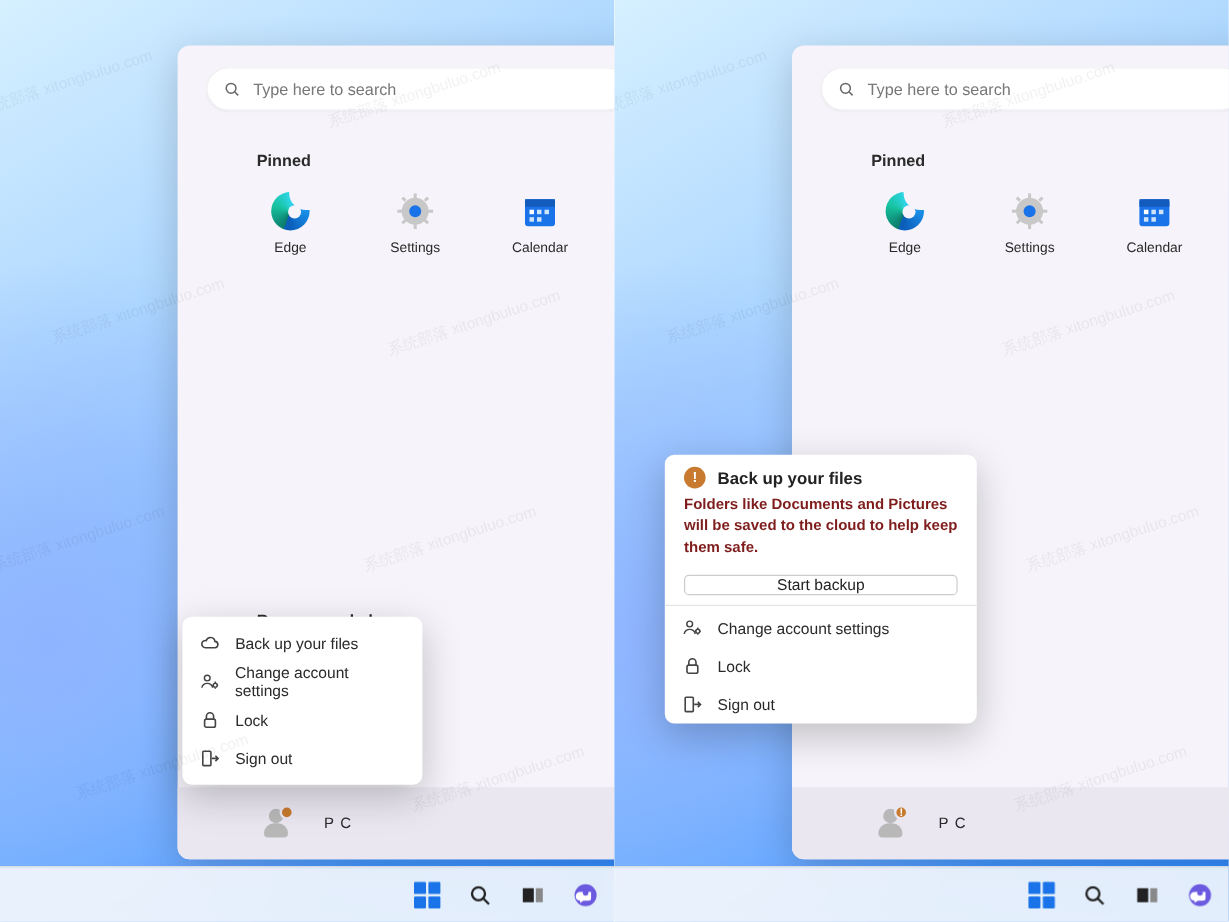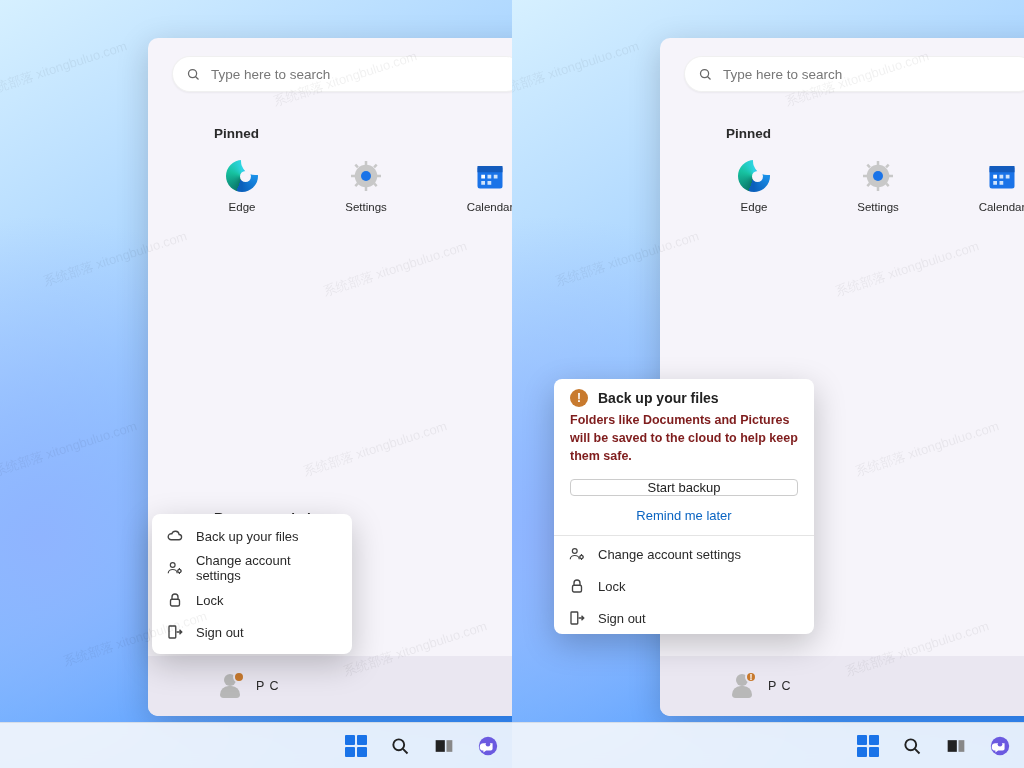--- a/index.html
+++ b/index.html
@@ -24,41 +24,41 @@
     background: #fff; border-radius: 18px; padding: 0 14px;
     box-shadow: inset 0 0 0 1px rgba(0,0,0,0.06), 0 1px 2px rgba(0,0,0,0.05);
   }
   .searchbox input {
     border: none; outline: none; flex: 1; font-size: 13.5px; background: transparent; margin-left: 10px; color: #555;
   }
   .searchbox input::placeholder { color: #777; }
   .section-h {
     font-size: 13.5px; font-weight: 600; color: #2a2a2a; margin: 34px 0 18px 42px;
   }
-  .pinned-row { display: flex; gap: 68px; margin-left: 42px; }
+  .pinned-row { display: flex; gap: 48px; margin-left: 42px; }
   .pinned-item { display: flex; flex-direction: column; align-items: center; width: 56px; cursor: pointer; }
   .pinned-icon { width: 34px; height: 34px; display: flex; align-items: center; justify-content: center; }
   .pinned-label { font-size: 11.5px; color: #2a2a2a; margin-top: 8px; text-align: center; }
   .recommended { position: absolute; left: 66px; top: 472px; font-size: 13.5px; font-weight: 600; color: #2a2a2a; }
   .rec-blob {
     position: absolute; left: 68px; top: 507px; width: 26px; height: 16px;
     background: radial-gradient(circle at 50% 100%, #5fe0e8 0%, #2a9fe6 70%);
     border-radius: 14px 14px 0 0;
   }
   .userbar {
     position: absolute; left: 0; right: 0; bottom: 0; height: 60px;
     background: #eae7f1; border-radius: 0 0 0 10px;
     display: flex; align-items: center; padding-left: 68px;
   }
   .avatar { position: relative; width: 28px; height: 28px; cursor: pointer; }
   .avatar .head { position: absolute; left: 8px; top: 2px; width: 12px; height: 12px; border-radius: 50%; background: #b8b8b8; }
   .avatar .body { position: absolute; left: 4px; top: 14px; width: 20px; height: 12px; border-radius: 10px 10px 4px 4px; background: #b8b8b8; }
   .avatar .dot  { position: absolute; right: -1px; top: -1px; width: 12px; height: 12px; border-radius: 50%; background: #c87a2e; border: 2px solid #eae7f1; }
   .avatar .dotE { background: #c87a2e; display:flex; align-items:center; justify-content:center; color:#fff; font-size:9px; font-weight:700; }
-  .username { margin-left: 12px; font-size: 12.5px; color: #2a2a2a; letter-spacing: 1px; }
+  .username { margin-left: 26px; font-size: 12.5px; color: #2a2a2a; letter-spacing: 1px; }
   .popup {
     position: absolute; background: #fff; border-radius: 8px;
     box-shadow: 0 10px 32px rgba(0,0,0,0.22); padding: 6px 0;
   }
   .popup .row {
     display: flex; align-items: center; height: 32px; padding: 0 14px; font-size: 13px; color: #2a2a2a; cursor: pointer;
   }
   .popup .row .icon { width: 18px; height: 18px; margin-right: 12px; color:#444; }
   .card-title-row { display:flex; align-items:center; padding: 10px 16px 2px 16px; }
   .card-title-row .warn { width:18px; height:18px; border-radius:50%; background:#c87a2e; color:#fff; display:flex; align-items:center; justify-content:center; font-size:12px; font-weight:700; margin-right:10px; }
@@ -311,21 +311,20 @@
 
   <div class="popup" style="left:42px; top:379px; width:260px; padding:0;">
     <div class="card-title-row">
       <div class="warn">!</div>
       <div class="card-title">Back up your files</div>
     </div>
     <div class="card-desc">Folders like Documents and Pictures will be saved to the cloud to help keep them safe.</div>
     <div class="card-btn">
         <span>Start backup</span>
       </div>
-    <div class="card-link"><span>Remind me later</span></div>
     <div class="divider"></div>
     <div class="row">
       <svg class="icon" viewBox="0 0 24 24" fill="none" stroke="#444" stroke-width="1.6">
           <circle cx="9" cy="8" r="3.2"></circle>
           <path d="M3 19c0-3 3-5 6-5s6 2 6 5"></path>
           <circle cx="18" cy="16" r="2.2"></circle>
           <path d="M18 12v1.5M18 18.5V20M14.8 16h1.5M19.7 16h1.5"></path>
         </svg>
       <span>Change account settings</span>
     </div>

